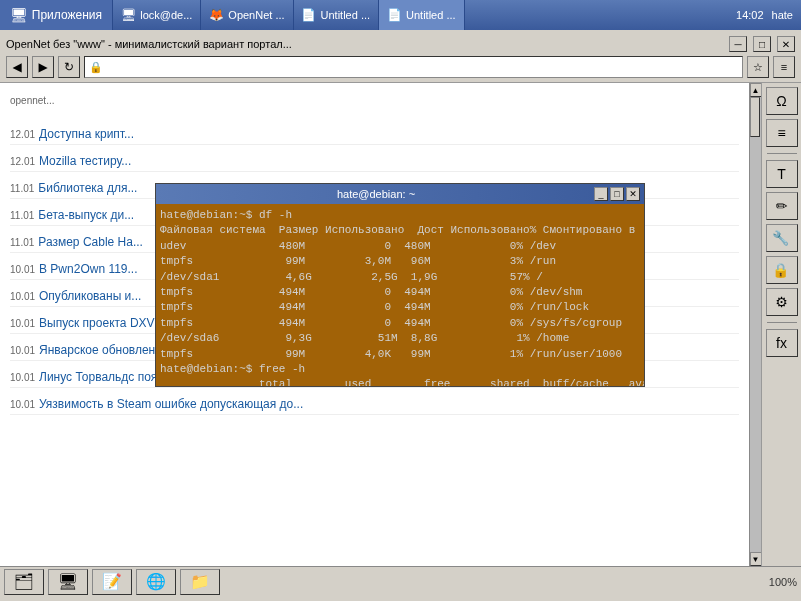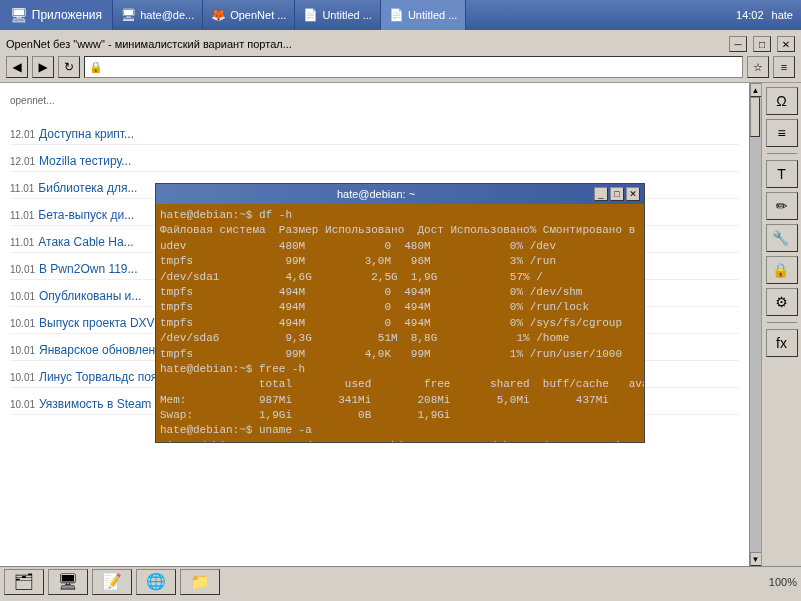--- a/index.html
+++ b/index.html
@@ -113,21 +113,21 @@
       justify-content: center; font-size: 14px; cursor: pointer;
     }
     .panel-separator {
       width: 30px; height: 1px; background: #888; margin: 2px 0;
     }
 
     
     .terminal-window {
       position: absolute;
       top: 100px; left: 155px;
-      width: 490px; height: 260px;
+      width: 490px; height: 204px;
       border: 1px solid #444;
       z-index: 100;
     }
     .terminal-titlebar {
       display: flex; align-items: center;
       background: linear-gradient(to right, #5a7ab5, #3a5a9b);
       height: 20px; padding: 0 4px;
     }
     .terminal-title {
       flex: 1; font-size: 11px; color: white; text-align: center;
@@ -177,21 +177,21 @@
 </head>
 <body>
 
 <div class="taskbar-top">
   <div class="taskbar-app">
     <span class="app-icon">🖥</span>
     <span>Приложения</span>
   </div>
   <div class="taskbar-tab">
     <span class="tab-icon">🖥</span>
-    <span>hate@de...</span>
+    <span>lock@de...</span>
   </div>
   <div class="taskbar-tab">
     <span class="tab-icon">🦊</span>
     <span>OpenNet ...</span>
   </div>
   <div class="taskbar-tab">
     <span class="tab-icon">📄</span>
     <span>Untitled ...</span>
   </div>
   <div class="taskbar-tab active">
@@ -241,21 +241,21 @@
       <div class="news-item">
         <span class="news-date">11.01</span>
         <a class="news-link">Библиотека для...</a>
       </div>
       <div class="news-item">
         <span class="news-date">11.01</span>
         <a class="news-link">Бета-выпуск ди...</a>
       </div>
       <div class="news-item">
         <span class="news-date">11.01</span>
-        <a class="news-link">Атака Cable Ha...</a>
+        <a class="news-link">Размер Cable Ha...</a>
       </div>
       <div class="news-item">
         <span class="news-date">10.01</span>
         <a class="news-link">В Pwn2Own 119...</a>
       </div>
       <div class="news-item">
         <span class="news-date">10.01</span>
         <a class="news-link">Опубликованы и...</a>
       </div>
       <div class="news-item">

